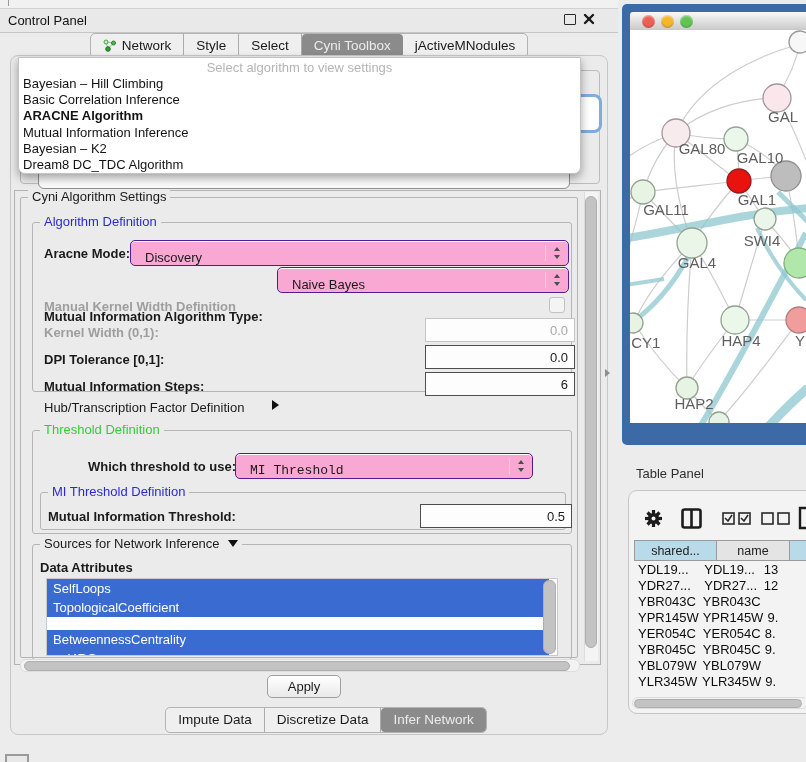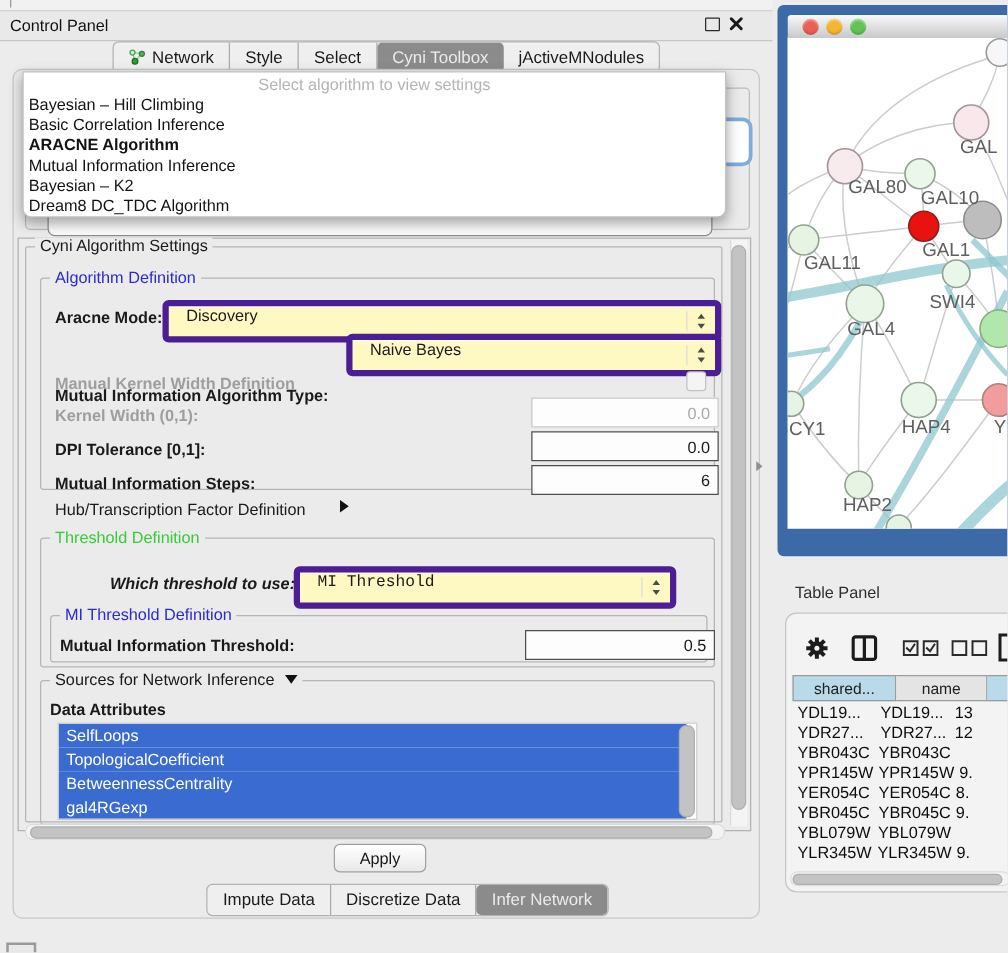--- a/index.html
+++ b/index.html
@@ -26,22 +26,22 @@
   .popup .item.sel{font-weight:bold;}
   
   .fs{border:1px solid #b5b5b5;border-radius:3px;}
   .legend{background:#ebebeb;padding:0 4px;font-size:13px;line-height:14px;}
   .legend.blue{color:#2a2ad4;}
   .legend.green{color:#35cc35;}
   .lbl{font-size:13px;font-weight:bold;white-space:nowrap;}
   .lbl.dis{color:#9e9e9e;}
   .lbl.plain{font-weight:normal;}
   
-  .combo{background:#fef9c3;border:5px solid #4c1d95;border-radius:5px;font-size:13px;
-         display:flex;align-items:flex-start;box-shadow:inset 0 1px 0 #fff;}
+  .combo{background:#f9a8d4;border:1px solid #4c1d95;border-radius:5px;font-size:13px;
+         display:flex;align-items:flex-end;box-shadow:inset 0 1px 0 #fff;}
   .combo .val{padding-left:14px;}
   .combo .sep{position:absolute;right:22px;top:4px;bottom:4px;width:1px;background:#dcdcdc;}
   .combo .up,.combo .dn{position:absolute;right:8px;width:0;height:0;
          border-left:3.5px solid transparent;border-right:3.5px solid transparent;}
   .combo .up{top:6px;border-bottom:4.5px solid #4c4c4c;}
   .combo .dn{bottom:6px;border-top:4.5px solid #4c4c4c;}
   .field{background:#fdfdfd;border:1px solid #4e4e4e;font-size:13px;text-align:right;
          padding-right:6px;display:flex;align-items:center;justify-content:flex-end;}
   .field.dis{border:1px solid #c6c6c6;color:#a9a9a9;}
   .cbx{background:#f4f4f4;border:1px solid #c2c2c2;border-radius:3px;}
@@ -169,21 +169,21 @@
 
   <span class="abs lbl" style="left:44px;top:379px;">Mutual Information Steps:</span>
   <div class="abs field" style="left:425px;top:372px;width:142px;height:22px;">6</div>
 
   <span class="abs lbl plain" style="left:44px;top:400px;">Hub/Transcription Factor Definition</span>
   <span class="abs tri-r" style="left:272px;top:400px;"></span>
 
   <div class="abs fs" style="left:32px;top:430px;width:538px;height:102px;"></div>
   <span class="abs legend green" style="left:40px;top:423px;">Threshold Definition</span>
 
-  <span class="abs lbl" style="left:88px;top:459px;font-style:italic;">Which threshold to use:</span>
+  <span class="abs lbl" style="left:88px;top:459px;">Which threshold to use:</span>
   <div class="abs combo" style="left:235px;top:453px;width:296px;height:24px;font-family:Liberation Mono, monospace;">
     <span class="val">MI Threshold</span>
     <span class="sep"></span>
       <span class="up"></span>
       <span class="dn"></span>
   </div>
 
   <div class="abs fs" style="left:40px;top:492px;width:524px;height:36px;"></div>
   <span class="abs legend blue" style="left:48px;top:485px;">MI Threshold Definition</span>
   <span class="abs lbl" style="left:48px;top:509px;">Mutual Information Threshold:</span>
@@ -191,21 +191,21 @@
 
   <div class="abs fs" style="left:32px;top:544px;width:538px;height:114px;"></div>
   <span class="abs legend" style="left:40px;top:537px;">
     <span>Sources for Network Inference</span>
     <span class="tri-d" style="margin-left:5px;vertical-align:1px;"></span>
   </span>
   <span class="abs lbl" style="left:40px;top:560px;">Data Attributes</span>
   <div class="abs listbox" style="left:46px;top:578px;width:510px;height:76px;">
       <div class="li sel" style="width: 496px;">SelfLoops</div>
       <div class="li sel" style="width: 496px;">TopologicalCoefficient</div>
-      <div class="li sel" style="width: 496px;">BetweennessCentrality</div>
+      <div class="li sel" style="width: 496px; margin-top: 13px;">BetweennessCentrality</div>
       <div class="li sel" style="width: 496px;">gal4RGexp</div>
     </div>
   <div class="abs sb-thumb" style="left:543px;top:580px;width:11px;height:72px;"></div>
   <div class="abs sb-track" style="left:20px;top:659px;width:558px;height:11px;"></div>
   <div class="abs sb-thumb" style="left:24px;top:660.5px;width:544px;height:8px;"></div>
 
   <div class="abs btn" style="left:267px;top:675px;width:72px;height:21px;">Apply</div>
   <div class="abs tabbar" style="left:17px;top:707px;width:618px;height:24px;">
     <div class="tabgroup">
         <div class="tab">

